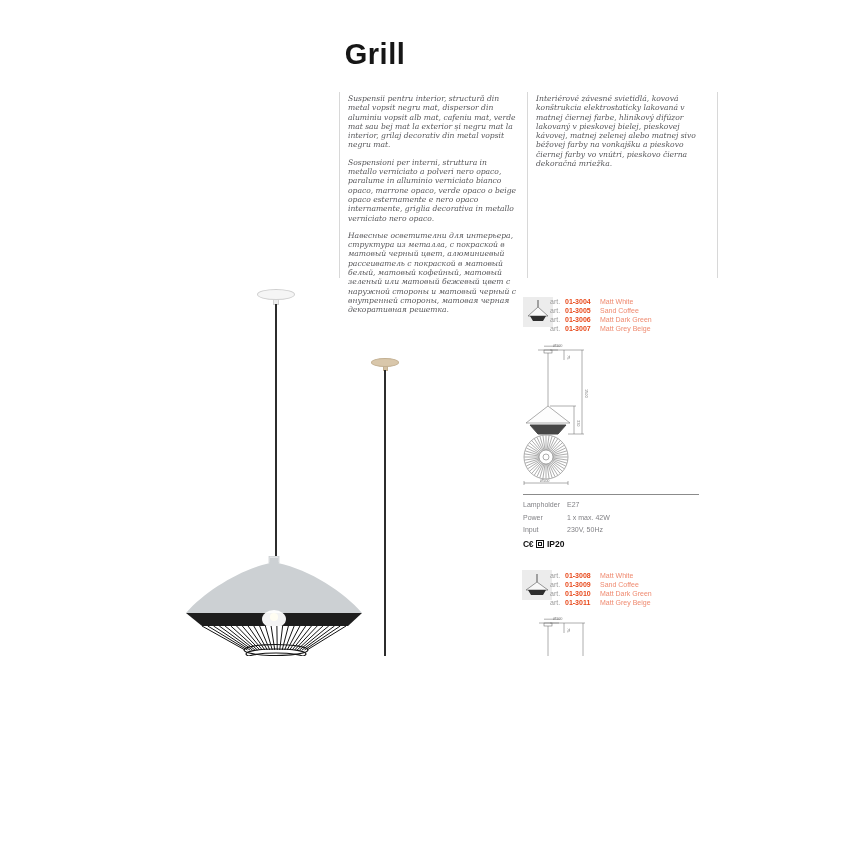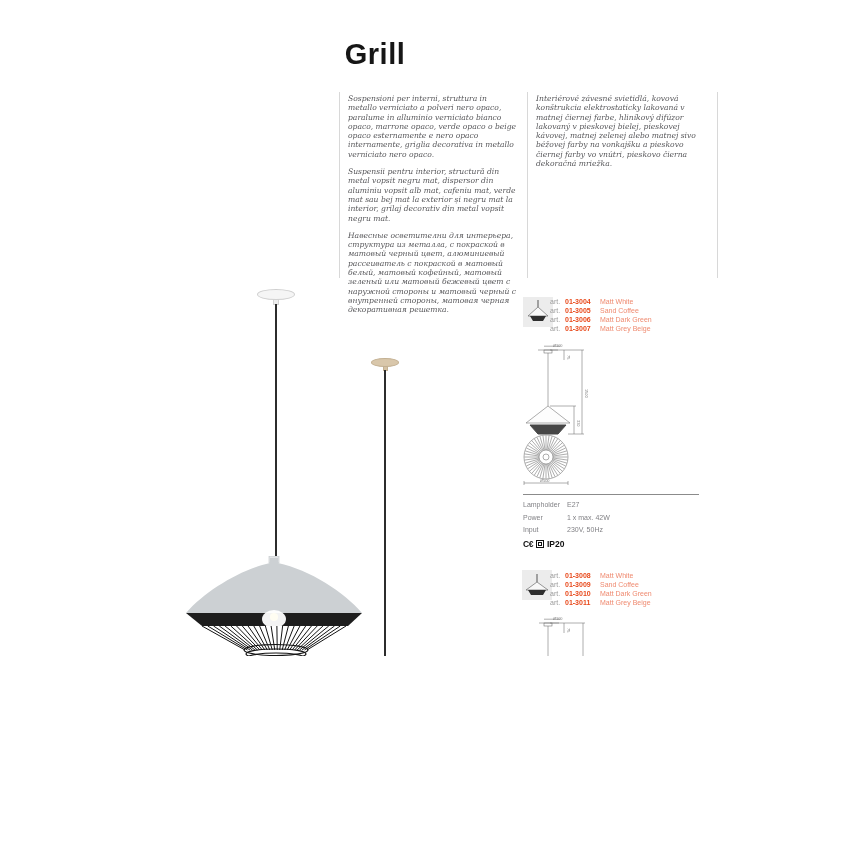--- a/index.html
+++ b/index.html
@@ -69,22 +69,22 @@
 <div class="page">
 
   <div class="page-title">Grill</div>
 
 
   <div class="col-divider d1"></div>
   <div class="col-divider d2"></div>
   <div class="col-divider d3"></div>
 
   <div class="lang-col c1">
+    <p>Suspensii pentru interior, structură din metal vopsit negru mat, dispersor din aluminiu vopsit alb mat, cafeniu mat, verde mat sau bej mat la exterior și negru mat la interior, grilaj decorativ din metal vopsit negru mat.</p>
     <p>Sospensioni per interni, struttura in metallo verniciato a polveri nero opaco, paralume in alluminio verniciato bianco opaco, marrone opaco, verde opaco o beige opaco esternamente e nero opaco internamente, griglia decorativa in metallo verniciato nero opaco.</p>
-    <p>Suspensii pentru interior, structură din metal vopsit negru mat, dispersor din aluminiu vopsit alb mat, cafeniu mat, verde mat sau bej mat la exterior și negru mat la interior, grilaj decorativ din metal vopsit negru mat.</p>
     <p>Навесные осветителни для интерьера, структура из металла, с покраской в матовый черный цвет, алюминиевый рассеиватель с покраской в матовый белый, матовый кофейный, матовый зеленый или матовый бежевый цвет с наружной стороны и матовый черный с внутренней стороны, матовая черная декоративная решетка.</p>
   </div>
   <div class="lang-col c2">
     <p>Interiérové závesné svietidlá, kovová konštrukcia elektrostaticky lakovaná v matnej čiernej farbe, hliníkový difúzor lakovaný v pieskovej bielej, pieskovej kávovej, matnej zelenej alebo matnej sivo béžovej farby na vonkajšku a pieskovo čiernej farby vo vnútri, pieskovo čierna dekoračná mriežka.</p>
   </div>
 
   <div class="thumb" style="left:523px; top:297px;">
     <svg width="30" height="30" viewBox="0 0 30 30">
       <line x1="15" y1="3" x2="15" y2="10" stroke="#555" stroke-width="1"></line>
       <polygon points="15,10 5,19 25,19" fill="#f8f8f8" stroke="#6f6f6f" stroke-width=".7"></polygon>

